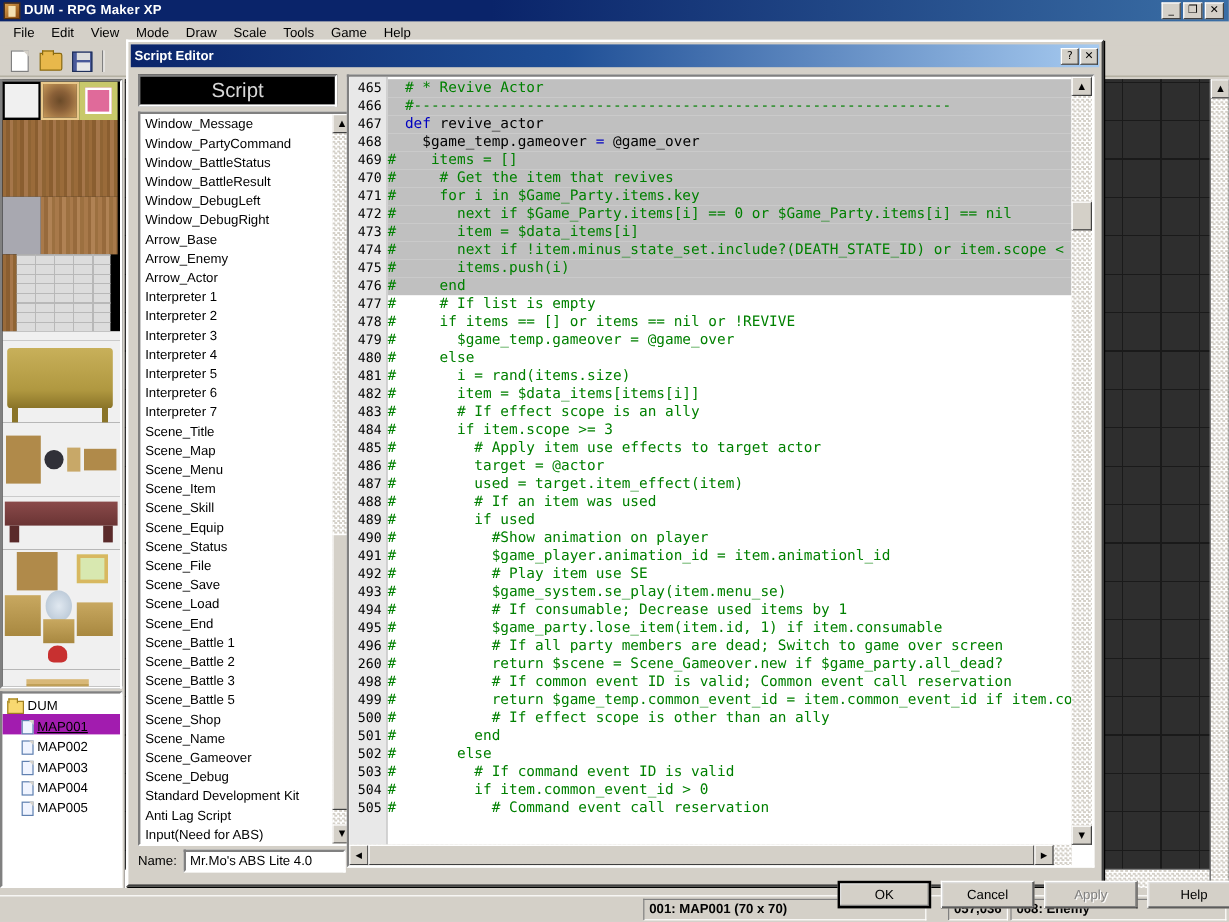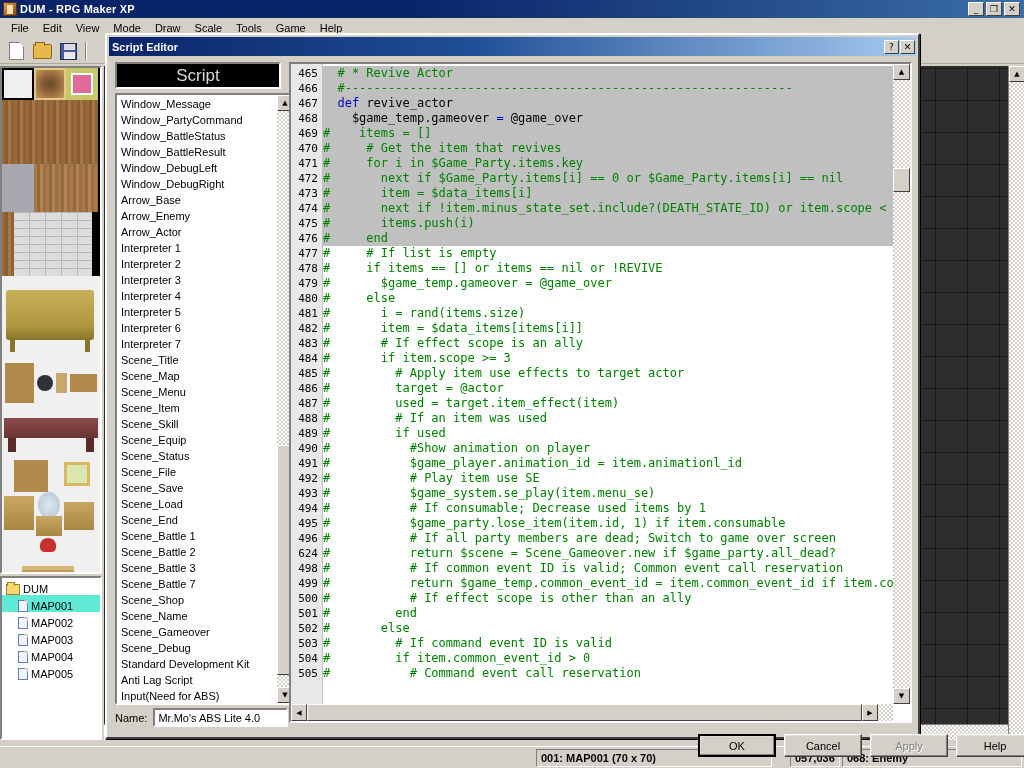--- a/index.html
+++ b/index.html
@@ -152,21 +152,21 @@
   
   #map-tree-panel {
     position:absolute; left:0; top:576px;
     width:102px; height:164px;
     background:#fff;
     border:2px solid; border-color:#808080 #fff #fff #808080;
     overflow:hidden;
   }
   .tree-node { display:flex; align-items:flex-end; height:17px; padding-left:4px; font-size:11px; }
   .tree-node.child { padding-left:16px; }
-  .tree-node.selected { background:#5eead4; }
+  .tree-node.selected { background:#a21caf;text-decoration:underline; }
   .ico-folder { width:14px; height:11px; background:#f8d870; border:1px solid #a08020; margin-right:3px; position:relative; flex:none; }
   .ico-folder::before { content:""; position:absolute; left:0; top:-3px; width:6px; height:3px; background:#f8d870; border:1px solid #a08020; border-bottom:none; }
   .ico-doc { width:10px; height:12px; background:#f0f4ff; border:1px solid #6080b0; margin-right:3px; flex:none; position:relative; }
   .ico-doc::after { content:""; position:absolute; right:-1px; top:-1px; border-width:0 4px 4px 0; border-style:solid; border-color:transparent #d4d0c8 transparent transparent; }
 
   
   #map-canvas {
     position:absolute;
     left:104px; top:66px;
     width:920px; height:674px;
@@ -567,21 +567,21 @@
         <div class="script-item">Scene_Skill</div>
         <div class="script-item">Scene_Equip</div>
         <div class="script-item">Scene_Status</div>
         <div class="script-item">Scene_File</div>
         <div class="script-item">Scene_Save</div>
         <div class="script-item">Scene_Load</div>
         <div class="script-item">Scene_End</div>
         <div class="script-item">Scene_Battle 1</div>
         <div class="script-item">Scene_Battle 2</div>
         <div class="script-item">Scene_Battle 3</div>
-        <div class="script-item">Scene_Battle 7</div>
+        <div class="script-item">Scene_Battle 5</div>
         <div class="script-item">Scene_Shop</div>
         <div class="script-item">Scene_Name</div>
         <div class="script-item">Scene_Gameover</div>
         <div class="script-item">Scene_Debug</div>
         <div class="script-item">Standard Development Kit</div>
         <div class="script-item">Anti Lag Script</div>
         <div class="script-item">Input(Need for ABS)</div>
       </div>
     <div id="script-list-scroll">
       <div class="sb-arrow">▲</div>
@@ -623,21 +623,21 @@
           <div class="gnum">487</div>
           <div class="gnum">488</div>
           <div class="gnum">489</div>
           <div class="gnum">490</div>
           <div class="gnum">491</div>
           <div class="gnum">492</div>
           <div class="gnum">493</div>
           <div class="gnum">494</div>
           <div class="gnum">495</div>
           <div class="gnum">496</div>
-          <div class="gnum">624</div>
+          <div class="gnum">260</div>
           <div class="gnum">498</div>
           <div class="gnum">499</div>
           <div class="gnum">500</div>
           <div class="gnum">501</div>
           <div class="gnum">502</div>
           <div class="gnum">503</div>
           <div class="gnum">504</div>
           <div class="gnum">505</div>
         </div>
       <div id="code-lines">

